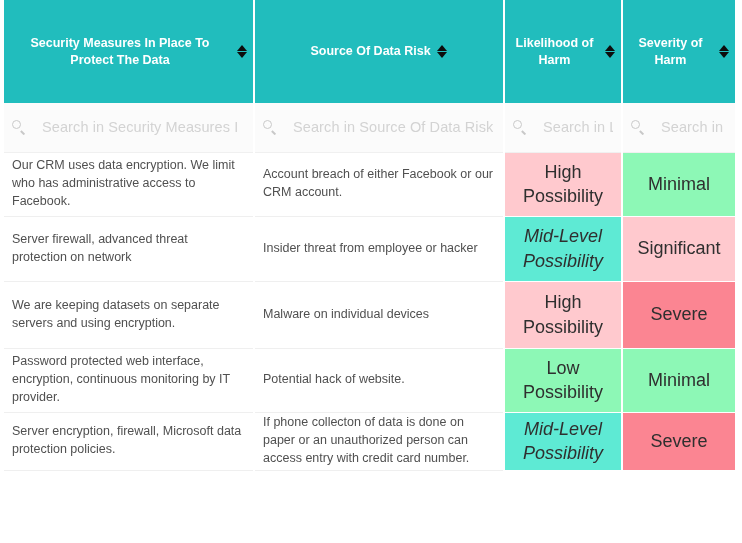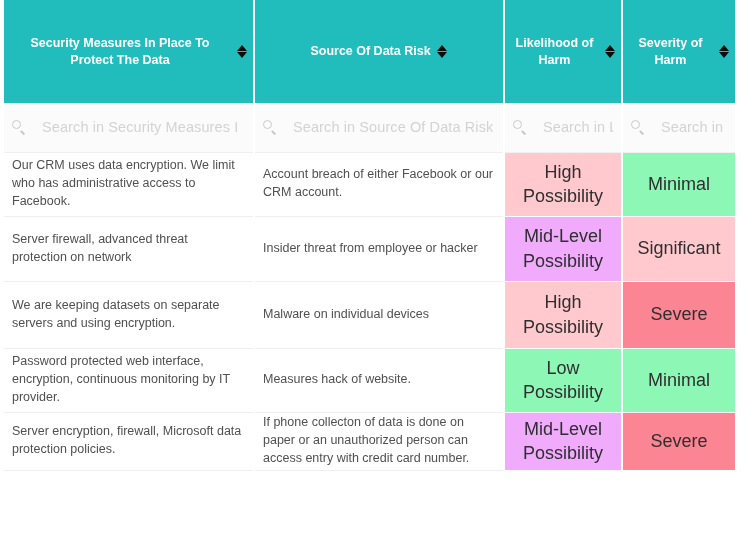--- a/index.html
+++ b/index.html
@@ -148,21 +148,21 @@
     color: #2f2f2f;
     font-size: 18px;
     line-height: 1.35;
     border-bottom: 1px solid #ffffff;
     position: relative;
   }
 
   
   .bg-pink   { background: #ffc9ce; }
   .bg-green  { background: #8df8b6; }
-  .bg-yellow { background: #f0abfc; }
+  .bg-yellow { background: #5eead4; font-style: italic; }
   .bg-red    { background: #fb8592; margin-left: 11px; }
   .bg-white  { background: #ffffff; }
 
   .badge-cell.bg-white { border-bottom: 1px solid #efefef; }
 
   .dropdown-caret {
     position: absolute;
     right: 12px;
     top: 50%;
     transform: translateY(-50%);
@@ -263,21 +263,21 @@
           <td class="badge-cell bg-pink">Significant</td>
         </tr>
         <tr style="height: 67px;">
           <td class="text-cell">We are keeping datasets on separate servers and using encryption.</td>
           <td class="text-cell">Malware on individual devices</td>
           <td class="badge-cell bg-pink">High Possibility</td>
           <td class="badge-cell bg-red">Severe</td>
         </tr>
         <tr style="height: 64px;">
           <td class="text-cell">Password protected web interface, encryption, continuous monitoring by IT provider.</td>
-          <td class="text-cell">Measures hack of website.</td>
+          <td class="text-cell">Potential hack of website.</td>
           <td class="badge-cell bg-green">Low Possibility</td>
           <td class="badge-cell bg-green">Minimal</td>
         </tr>
         <tr style="height: 58px;">
           <td class="text-cell">Server encryption, firewall, Microsoft data protection policies.</td>
           <td class="text-cell">If phone collecton of data is done on paper or an unauthorized person can access entry with credit card number.</td>
           <td class="badge-cell bg-yellow">Mid-Level Possibility</td>
           <td class="badge-cell bg-red">Severe</td>
         </tr>
       </tbody>

